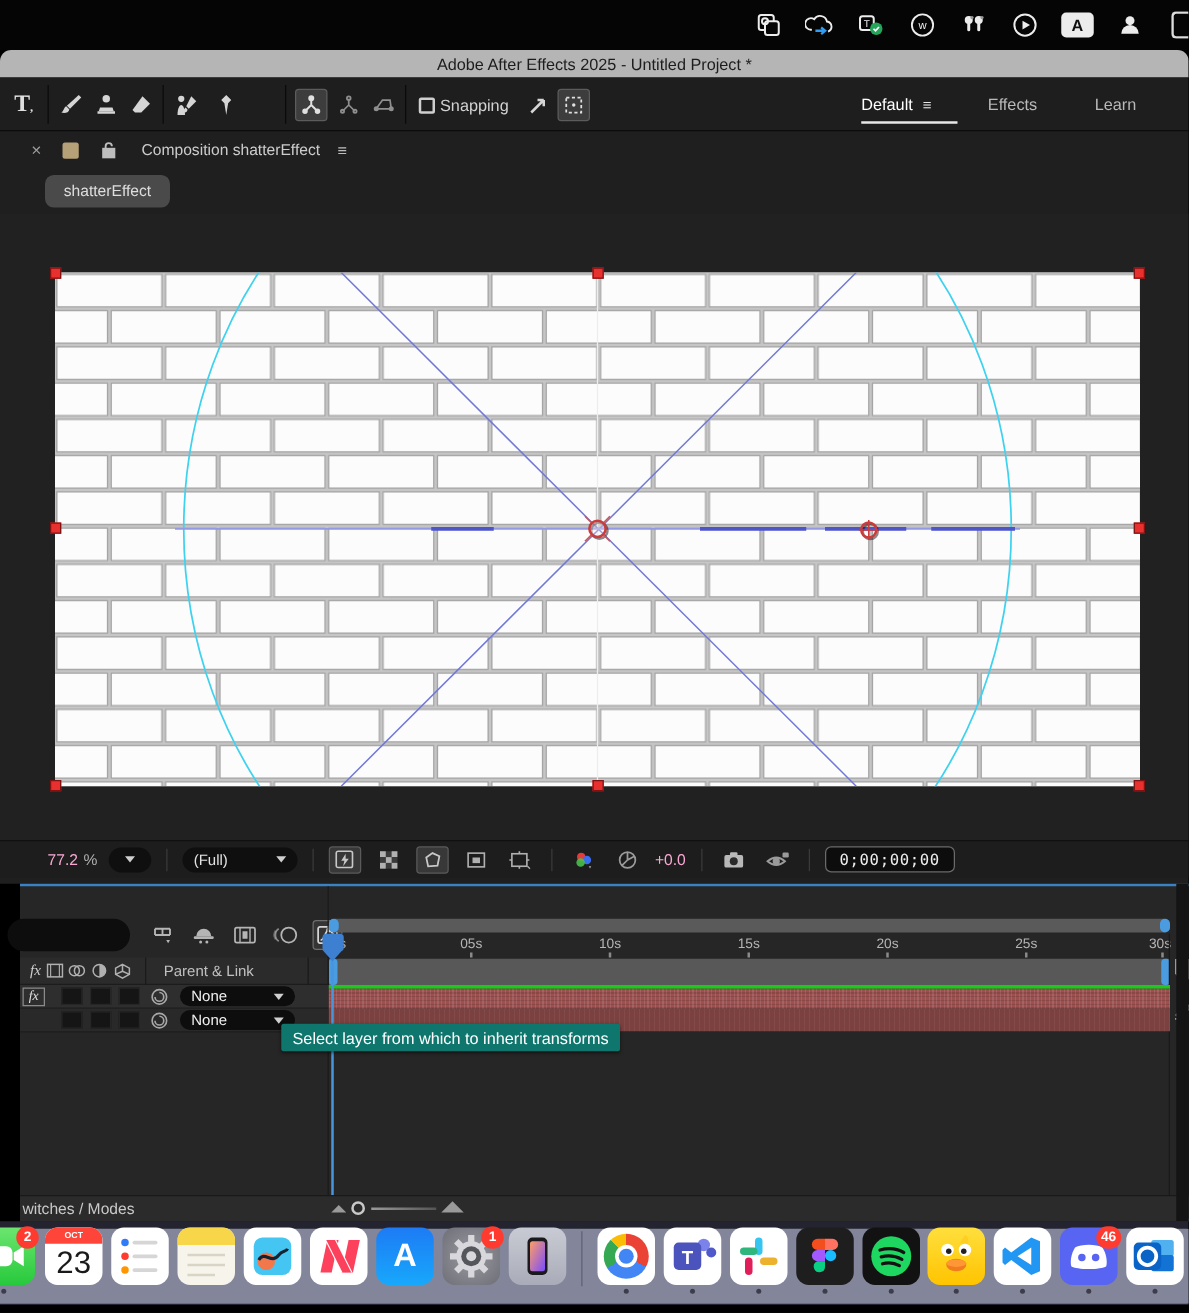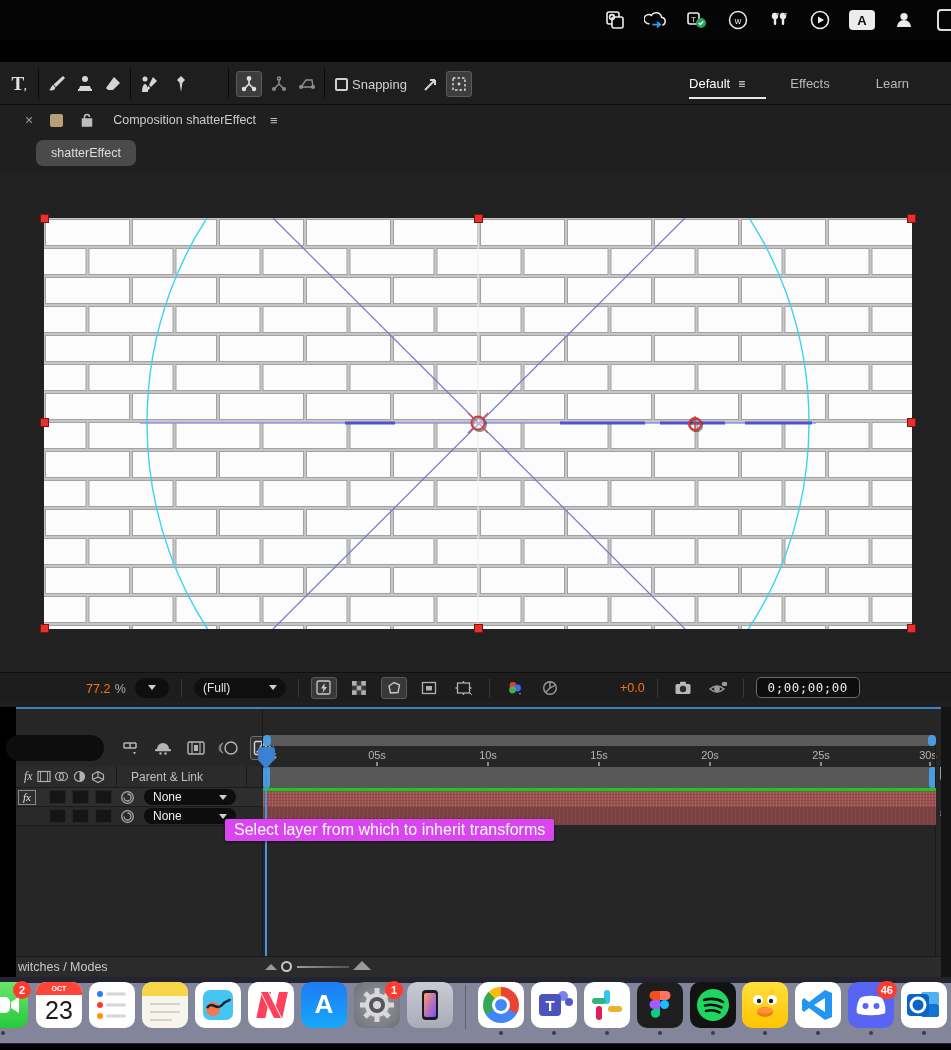--- a/index.html
+++ b/index.html
@@ -49,21 +49,21 @@
   .viewer-tab { position:absolute; left:36px; top:35px; height:26px; padding:0 15px; background:#4a4a4a;
                 border-radius:7px; color:#dedede; font-size:12.5px; display:flex; align-items:center; }
   .viewer { position:absolute; left:0; top:66px; width:951px; height:501px; background:#212121; }
   .canvas { position:absolute; left:44px; top:47px; width:868px; height:411px; background:#fff; }
   .handle { position:absolute; width:9px; height:9px; background:#e8312f; border:1px solid #801212; }
 
   
   .vbar { position:absolute; left:0; top:567px; width:951px; height:30px; background:#1d1d1d;
           border-top:1px solid #101010; display:flex; align-items:center; gap:9px; padding-left:38px; }
   .vbar .vsep2 { width:1px; height:18px; background:#3a3a3a; margin:0 3px; }
-  .bluetxt { color:#f97316; font-size:12.5px;margin-left:48px; }
+  .bluetxt { color:#f9a8d4; font-size:12.5px; }
   .graytxt { color:#b0b0b0; font-size:12.5px; }
   .pill { background:#0f0f0f; border-radius:10px; height:20px; display:flex; align-items:center;
           justify-content:space-between; padding:0 9px; color:#e2e2e2; font-size:12px; gap:16px; }
   .chev { width:0; height:0; border-left:4px solid transparent; border-right:4px solid transparent;
           border-top:5px solid #cfcfcf; }
   .vicon { width:26px; height:22px; display:flex; align-items:center; justify-content:center; }
   .vicon.boxed { background:#383838; border:1px solid #5a5a5a; border-radius:3px; }
   .tcpill { border:1px solid #6a6a6a; background:#0d0d0d; border-radius:5px; height:21px; padding:0 11px;
             color:#ededed; font-size:12.5px; display:flex; align-items:center;
             font-family:"DejaVu Sans Mono", monospace; letter-spacing:0.5px; }
@@ -101,22 +101,22 @@
           background-image:repeating-linear-gradient(90deg, rgba(255,255,255,.10) 0 1px, transparent 1px 3px),
                            repeating-linear-gradient(0deg, rgba(0,0,0,.12) 0 1px, transparent 1px 3px); }
   .bar2 { position:absolute; left:247px; top:98px; width:673px; height:18px; background:#7b4140;
           background-image:repeating-linear-gradient(90deg, rgba(255,255,255,.05) 0 1px, transparent 1px 4px); }
   .playhead-line { position:absolute; left:249px; top:38px; width:2px; height:209px; background:#4596dc; }
   .playhead-head { position:absolute; left:242px; top:38px; width:17px; height:14px; background:#3d7fd0; border-radius:3px; }
   .playhead-tip { position:absolute; left:242px; top:51px; width:0; height:0;
                   border-left:8.5px solid transparent; border-right:8.5px solid transparent; border-top:9px solid #3d7fd0; }
   .shield { position:absolute; left:924px; top:58px; width:15px; height:20px; background:#9a9a9a;
             clip-path:polygon(0 0,100% 0,100% 60%,50% 100%,0 60%); }
-  .tooltip { position:absolute; left:209px; top:110px; height:22px; background:#d946ef; color:#ffffff;
-             font-size:16px; display:flex; align-items:center; padding:0 9px; border-radius:2px;
+  .tooltip { position:absolute; left:209px; top:110px; height:22px; background:#0f766e; color:#ffffff;
+             font-size:13px; display:flex; align-items:center; padding:0 9px; border-radius:2px;
              box-shadow:0 1px 3px rgba(0,0,0,.5); white-space:nowrap; }
   .tl-bottom { position:absolute; left:0; top:247px; width:939px; height:21px; background:#2b2b2b;
                border-top:1px solid #191919; }
   .swmodes { position:absolute; left:2px; top:3px; color:#c9c9c9; font-size:12.5px; }
   .zslider-knob { position:absolute; left:265px; top:4px; width:11px; height:11px; border:2px solid #c9c9c9;
                   border-radius:50%; background:transparent; }
   .ztrack { position:absolute; left:281px; top:9px; width:52px; height:2px;
             background:linear-gradient(90deg,#9a9a9a,#555); }
   .mtn-s { position:absolute; left:249px; top:7px; width:0; height:0; border-left:6px solid transparent;
            border-right:6px solid transparent; border-bottom:6px solid #9a9a9a; }
@@ -191,20 +191,23 @@
       <span class="sicon">
         <svg width="22" height="22" viewBox="0 0 22 22" fill="#ececec">
           <circle cx="11" cy="7.5" r="3.6"></circle>
             <path d="M4 18 a7 7 0 0 1 14 0 Z"></path>
           </svg>
       </span>
       <span class="batt"></span>
     </div>
   </div>
 
+  <div class="titlebar">
+    <span>Adobe After Effects 2025 - Untitled Project *</span>
+  </div>
 
   <div class="toolbar">
     <span class="tool" style="left:6px">
         <span class="typeT">T<span style="font-size:10px">,</span></span>
       </span>
     <span class="vsep" style="left:38px"></span>
     <span class="tool" style="left:44px">
       <svg width="20" height="20" viewBox="0 0 20 20" fill="#d5d5d5">
           <path d="M16 2 L18 4 L9 13 L6.5 10.5 Z"></path>
           <path d="M6 11 c-2 1 -2 4 -4 5 c3 1 6 0 6.5 -2.5 Z"></path>

